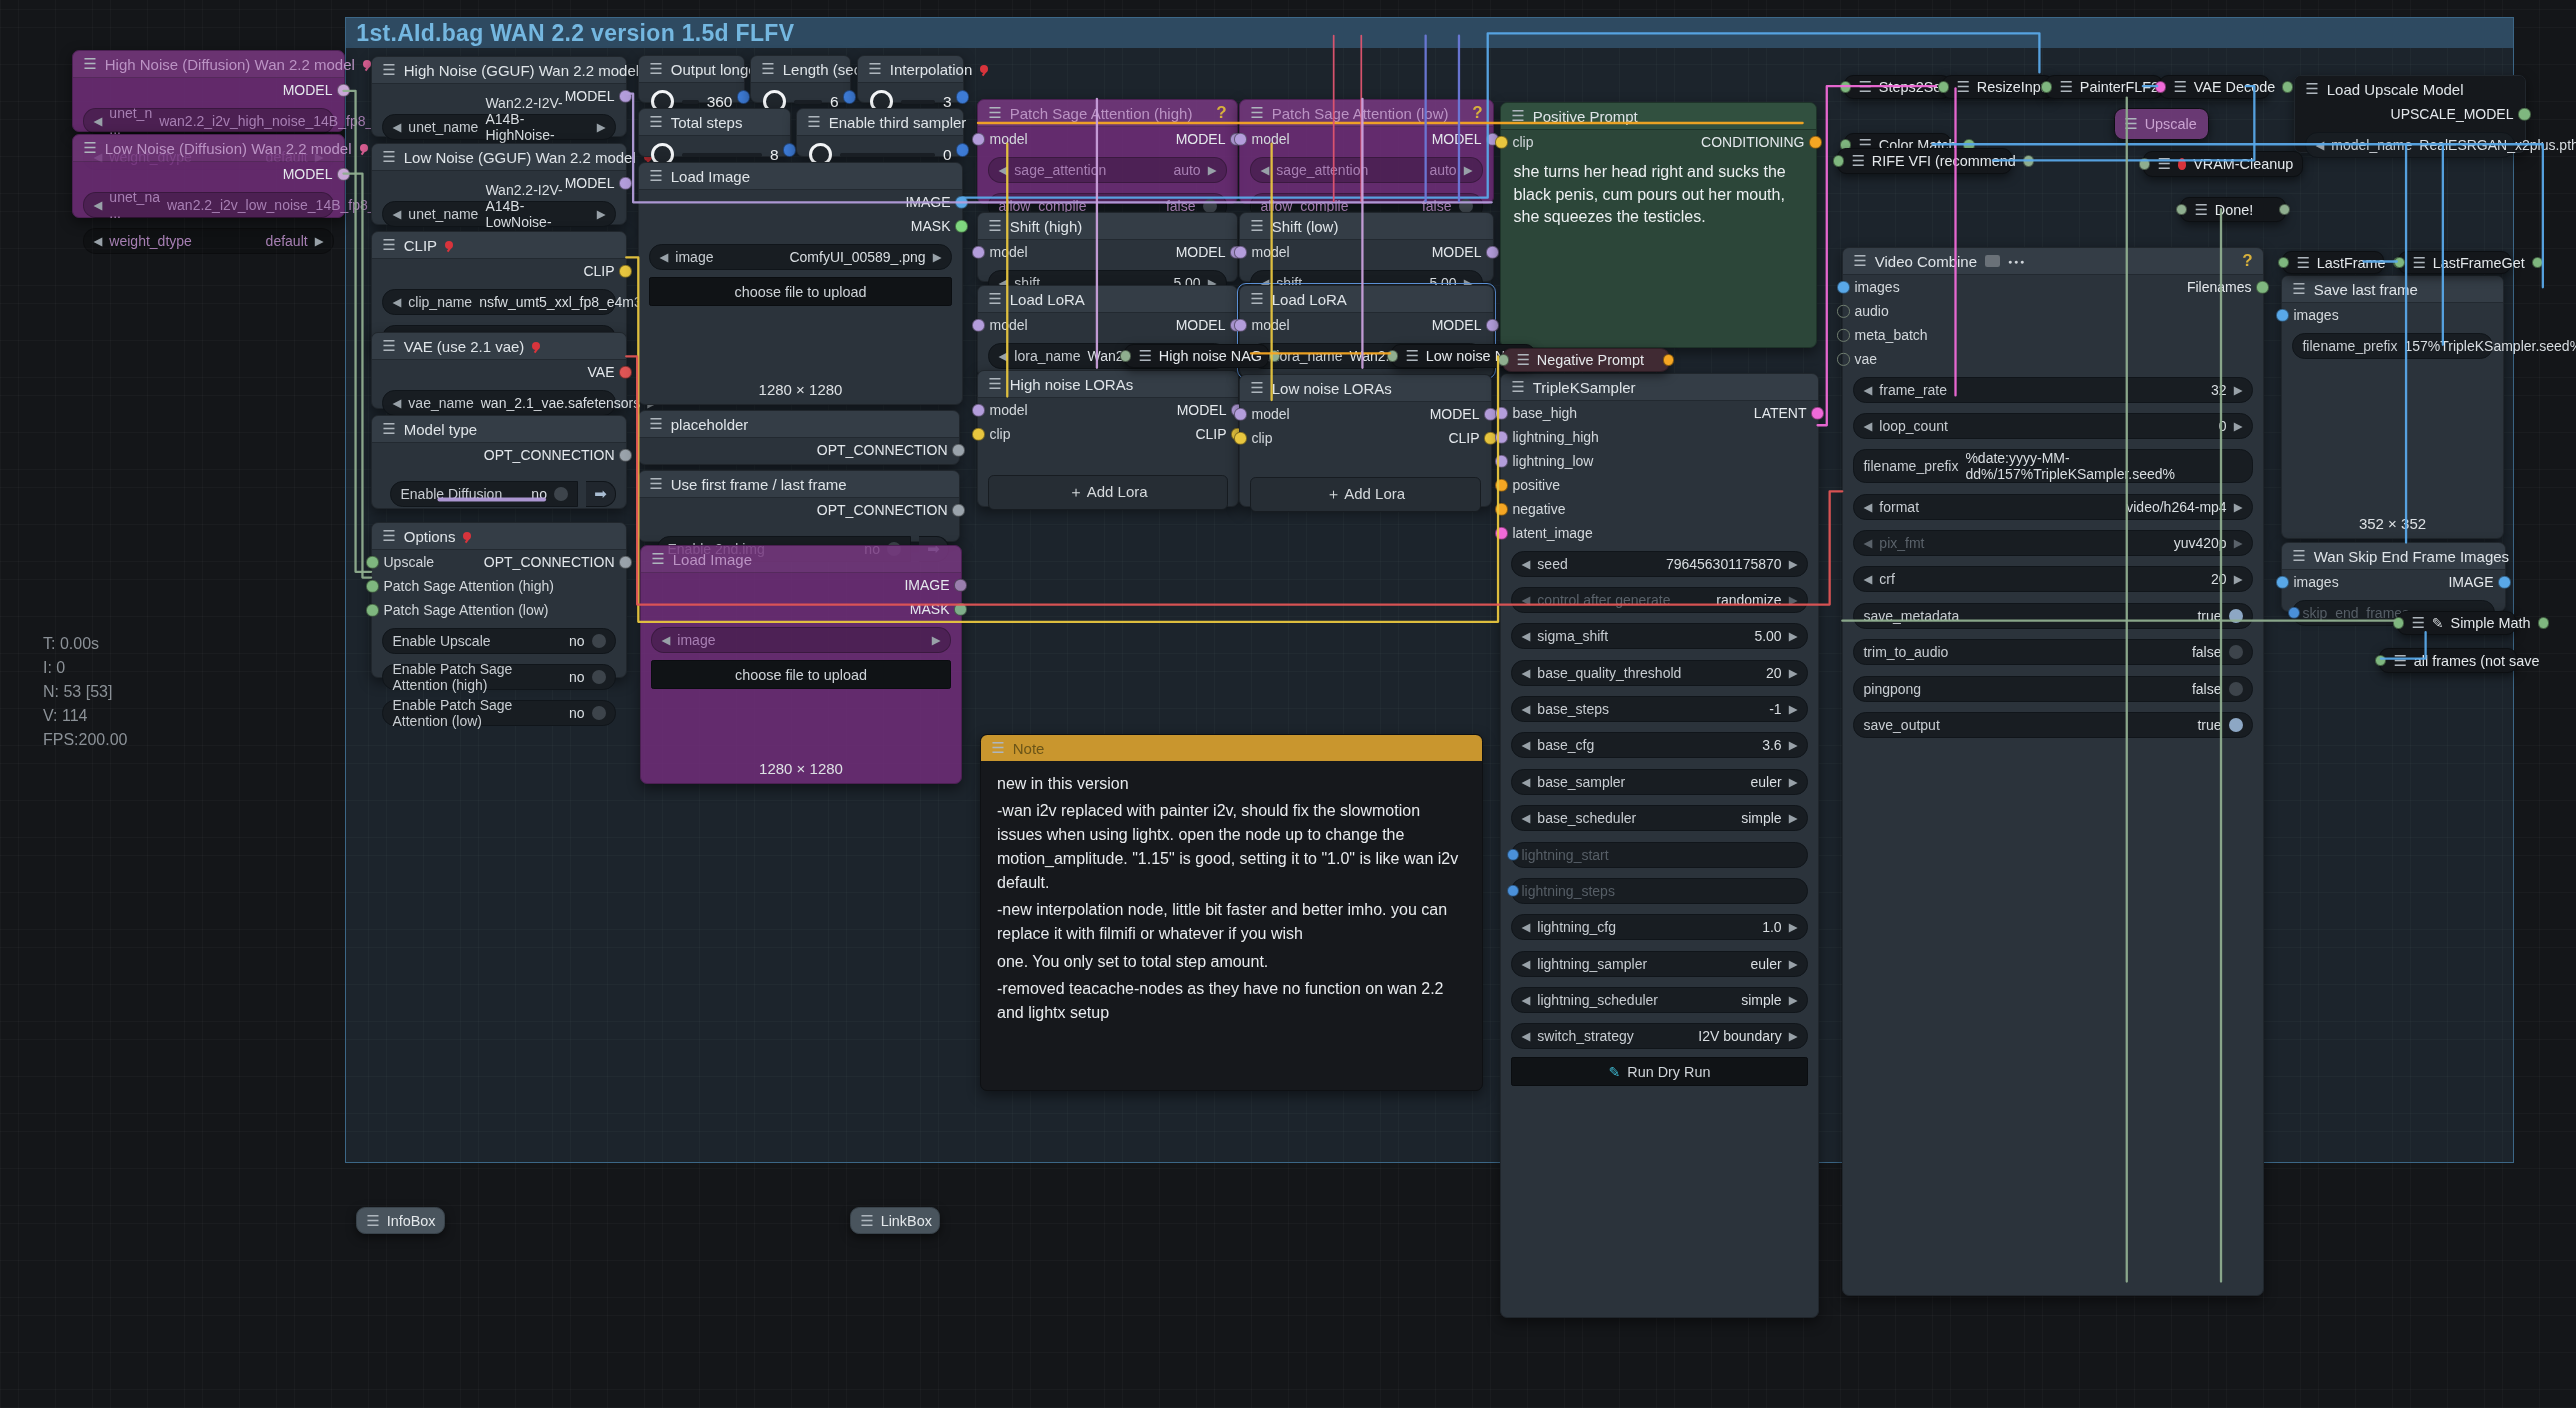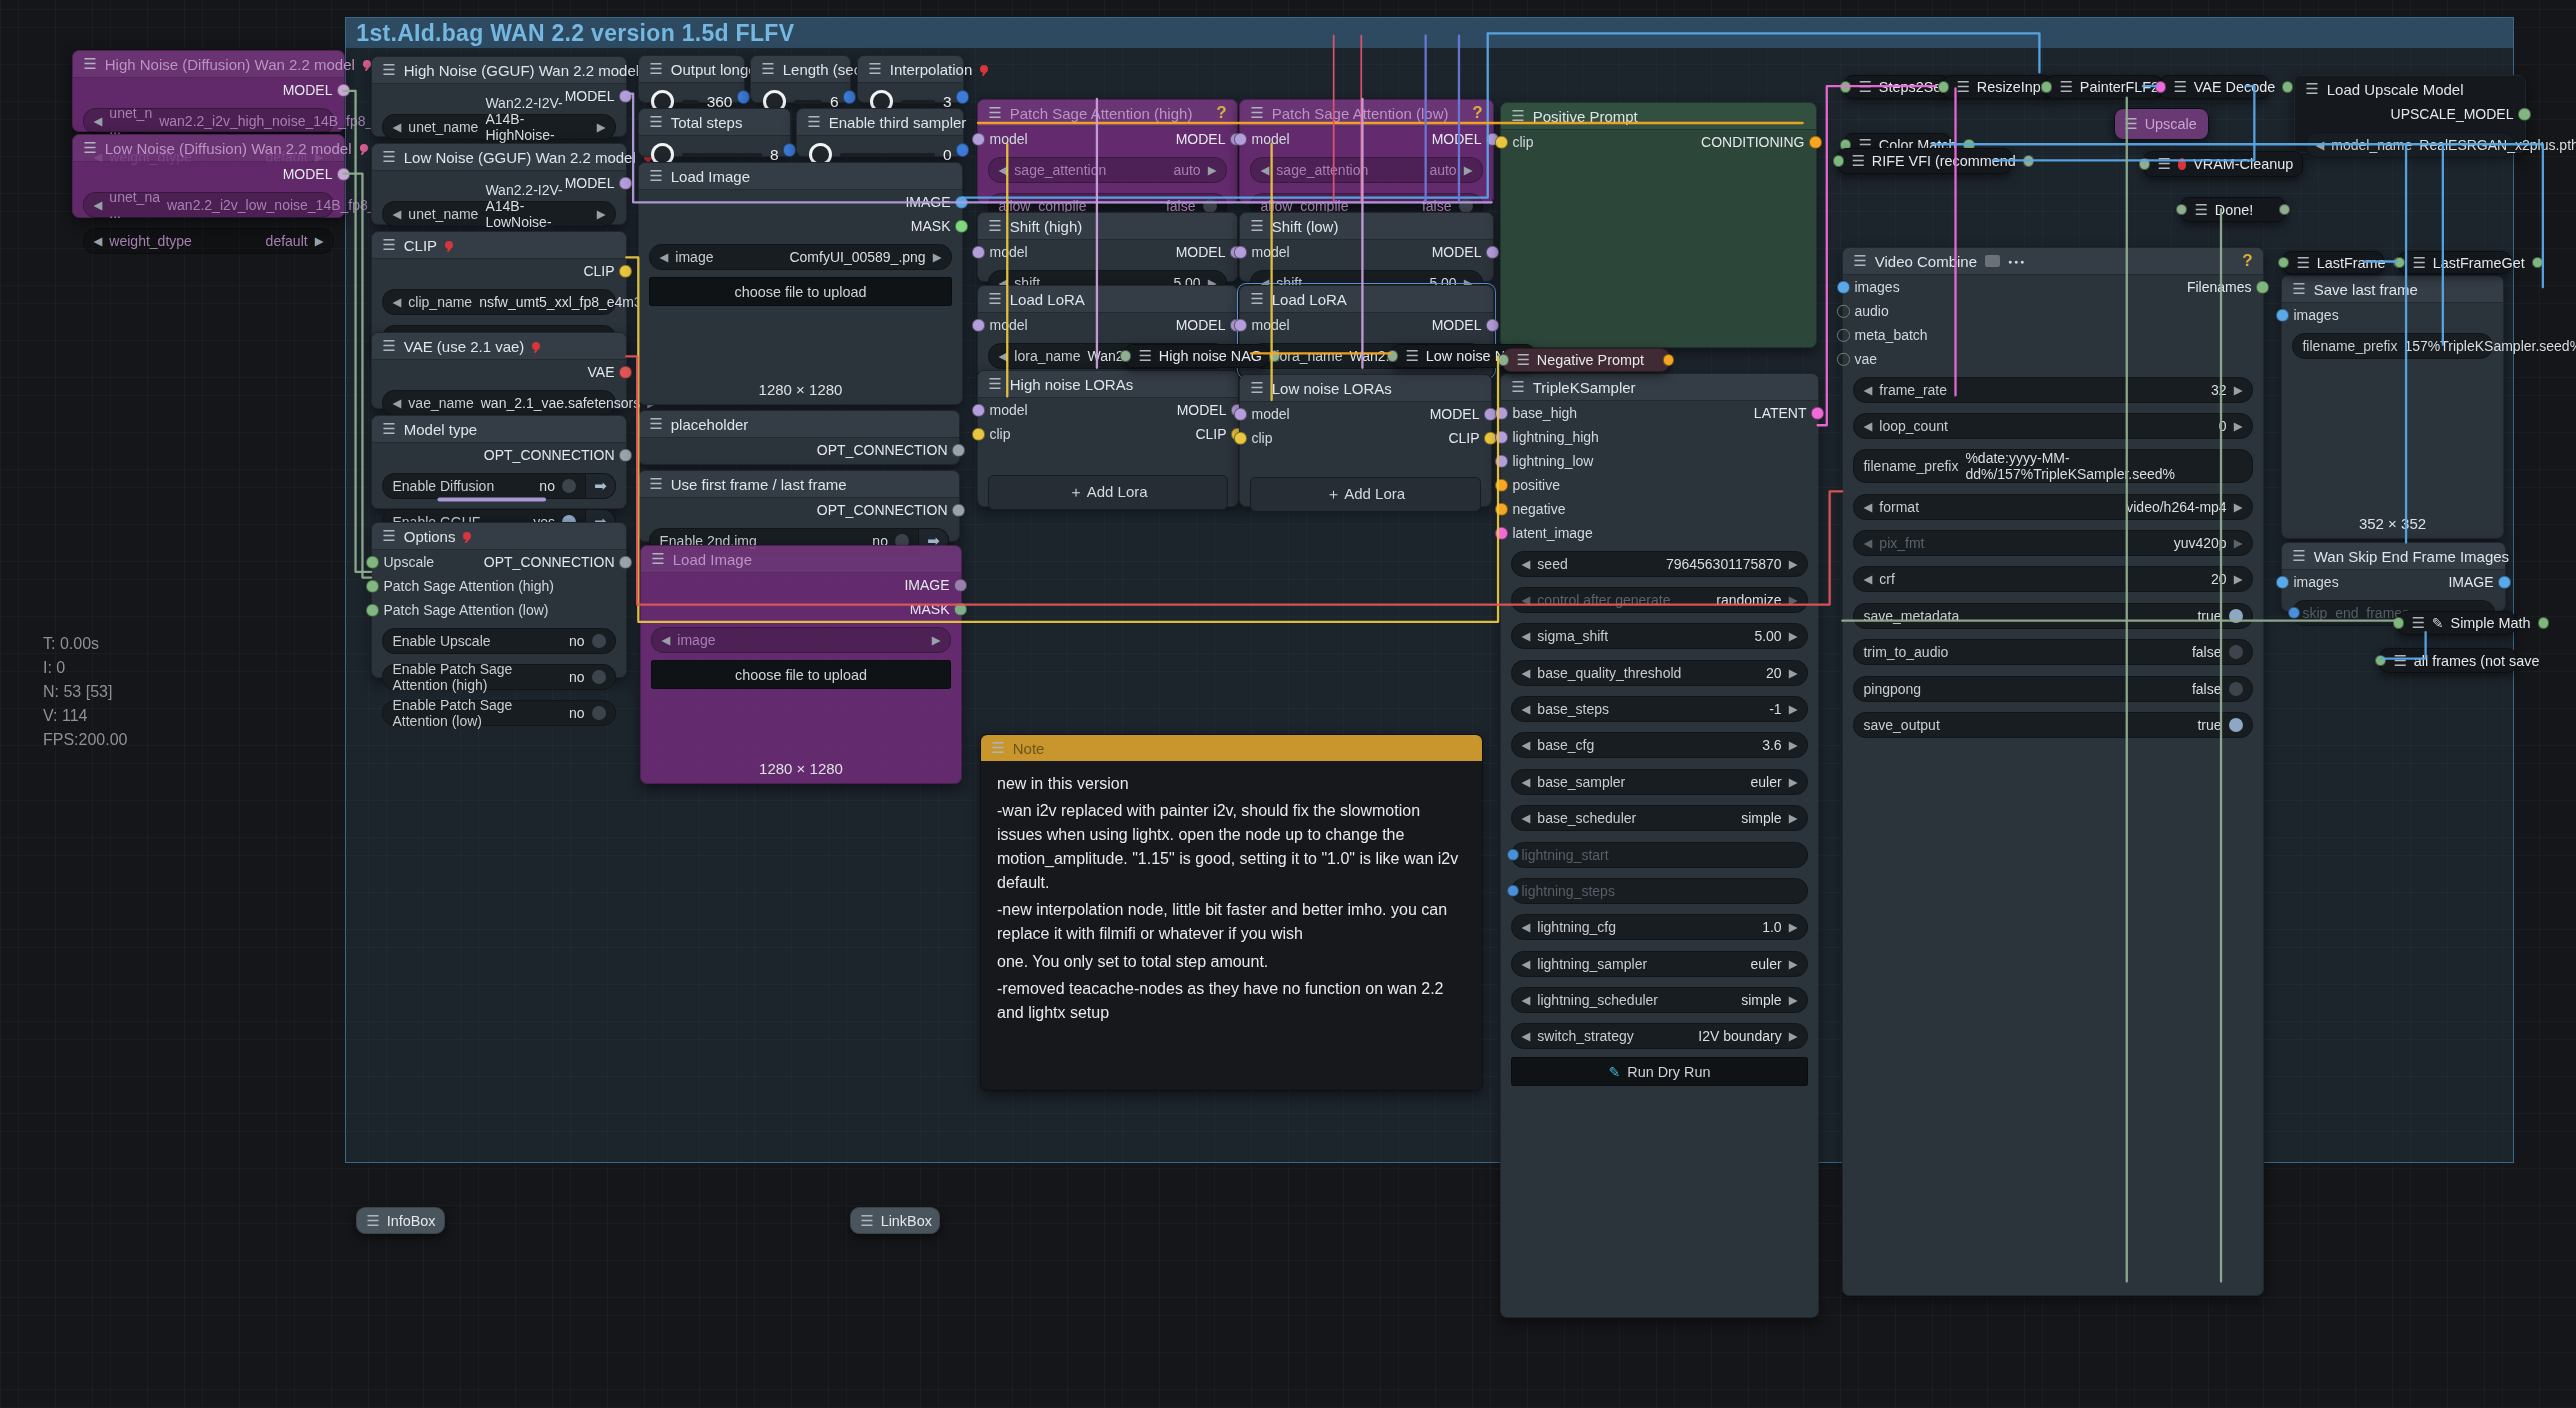--- a/index.html
+++ b/index.html
@@ -33,21 +33,21 @@
   .dot.abs-r{position:absolute;right:-5.7px;top:50%;transform:translateY(-50%);}
   .dot.ring{background:transparent !important;border:1.7px solid #6f7d6f;}
   .pill{position:relative;background:#181d22;border:0.6px solid #10151a;border-radius:12.6px;
     min-height:24px;display:flex;align-items:center;gap:7px;margin:5.2px 10.3px;padding:0 9.2px;color:#c8cdd2;}
   .pill .val{margin-left:auto;color:#d9dee2;}
   .arr{color:#98a1a8;font-size:11.5px;}
   .pill.dim, .dim .arr{color:#5a626a;}
   .tdot{width:14px;height:14px;border-radius:50%;background:#3d444b;flex:0 0 auto;}
   .tdot.on{background:#8da7c4;}
   .trow{display:flex;align-items:center;margin:5.2px 10.3px;gap:0;}
-  .trow .pill{flex:1;margin:0;border-radius:12.6px 0 0 12.6px;}
+  .trow .pill{flex:1;margin:8px;border-radius:12.6px 0 0 12.6px;}
   .chip{background:#20262d;border:0.6px solid #10151a;border-left:none;border-radius:0 12.6px 12.6px 0;
     min-height:24px;display:flex;align-items:center;padding:0 8px;color:#a9bdd2;font-size:15px;}
   .sliderrow{position:relative;display:flex;align-items:center;gap:8px;margin:7px 11.5px;}
   .knob{width:17px;height:17px;border-radius:50%;border:3.4px solid #f2f4f6;background:#20262c;flex:0 0 auto;}
   .track{flex:1;height:3.4px;background:#1a1f25;border-radius:1.7px;}
   .sliderrow .sval{color:#eef1f3;font-size:15.5px;}
   .ndotR{position:absolute;right:-6.3px;width:11.5px;height:11.5px;border-radius:50%;border:1.1px solid rgba(0,0,0,.4);}
   .nbtn{margin:2.3px 10.3px 5.7px;background:#101316;border:0.6px solid #0a0d10;color:#cfd4d9;
     text-align:center;padding:5.7px 0;border-radius:2.3px;font-size:14.4px;display:flex;justify-content:center;gap:7px;align-items:center;}
   .addlora{margin:5.7px 10.3px 9.2px;background:#262d34;border:0.6px solid #171c21;color:#d6dadd;
@@ -650,20 +650,21 @@
       <div class="hdr">
         <span class="ham">☰</span>
         <span class="ttl">Positive Prompt</span>
       </div>
       <div class="iorow">
         <span class="dot abs-l" style="background: rgb(232, 198, 63);"></span>
         <span class="ilab">clip</span>
         <span class="olab">CONDITIONING</span>
         <span class="dot abs-r" style="background: rgb(245, 166, 35);"></span>
       </div>
+      <div class="area">she turns her head right and sucks the black penis, cum pours out her mouth, she squeezes the testicles.</div>
     </div>
     <div class="cnode maroon" style="left: 1502px; top: 348px; width: 148px; height: 22px;">
       <span class="dot " style="background: rgb(143, 174, 143); margin-left: -14px;"></span>
       <span class="ham">☰</span>
       <span>Negative Prompt</span>
       <span class="dot " style="background: rgb(245, 166, 35); margin-left: auto; margin-right: -14px;"></span>
     </div>
     <div class="node " style="left: 1500px; top: 373px; width: 317px; height: 943px;">
       <div class="hdr">
         <span class="ham">☰</span>

